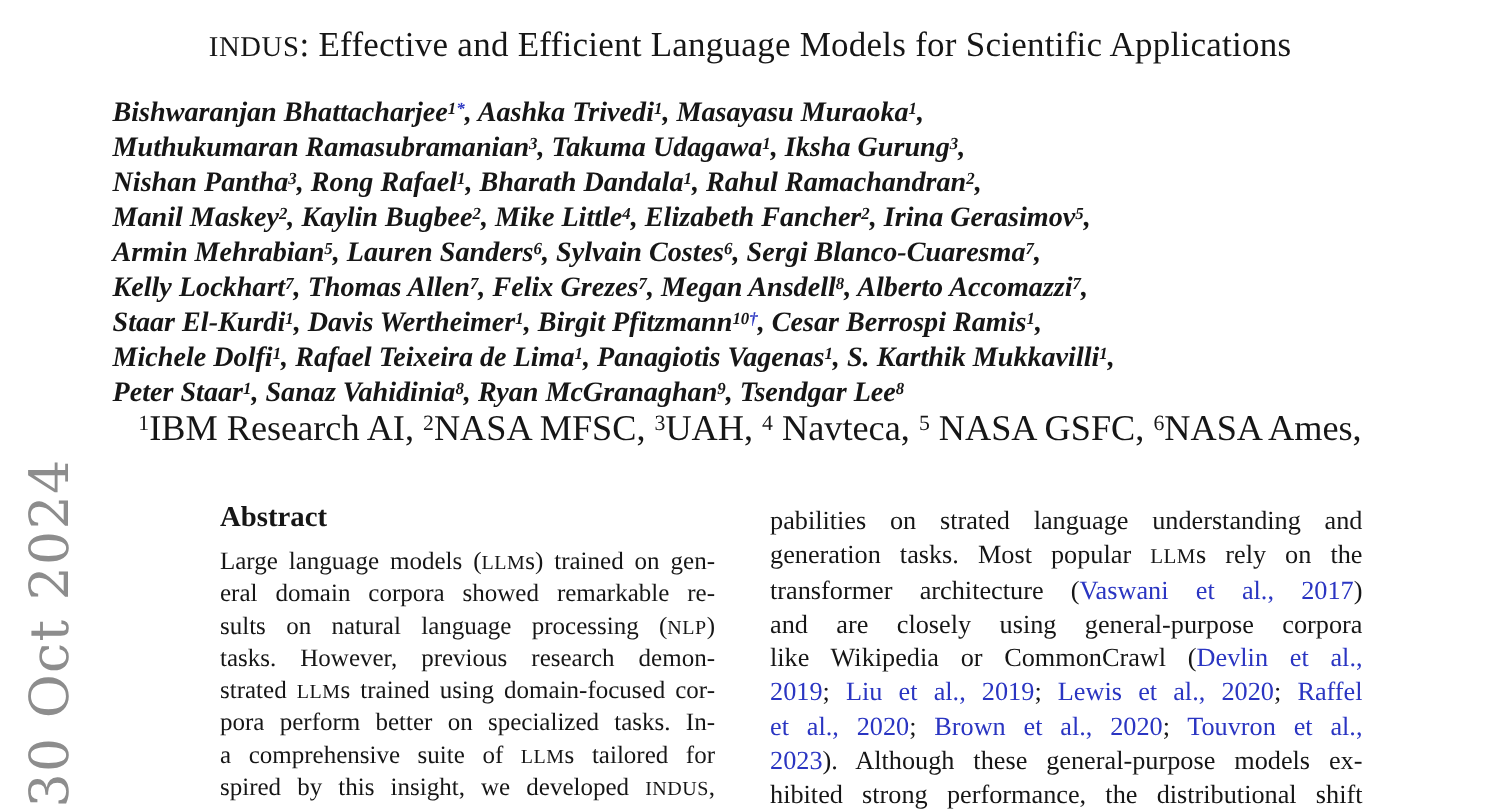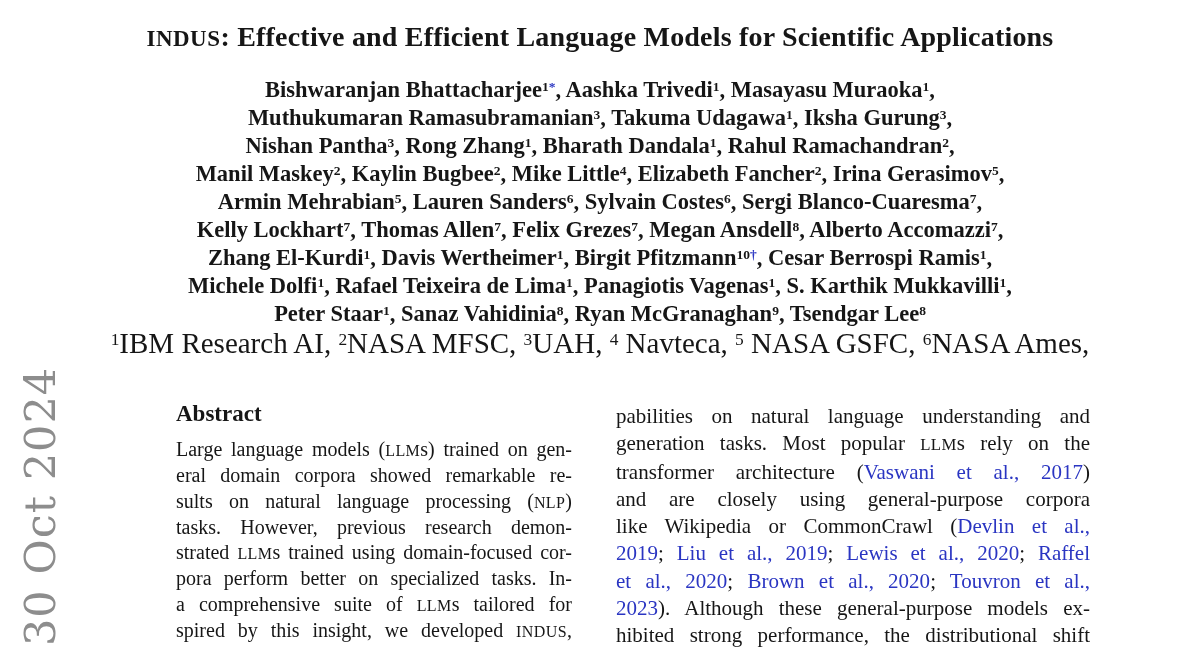--- a/index.html
+++ b/index.html
@@ -5,25 +5,25 @@
   html,body{margin:0;padding:0;}
   body{
     width:1200px;height:648px;overflow:hidden;position:relative;
     background:#ffffff;color:#161616;
     font-family:"Liberation Serif", serif;
   }
   .abs{position:absolute;}
   
   .title{
     left:90px;top:21px;width:1020px;text-align:center;
-    font-size:28px;font-weight:bold;letter-spacing:0.2px;
+    font-size:28px;font-weight:normal;letter-spacing:0.2px;
   }
   .title .sc-title{font-size:0.82em;letter-spacing:0.5px;}
   
-  .authors{left:90px;top:76px;width:1020px;text-align:center;}
+  .authors{left:90px;top:76px;width:1020px;text-align:left;font-style:italic;}
   .authors .rline{font-weight:bold;font-size:22.5px;line-height:28px;white-space:nowrap;}
   .affils{left:90px;top:329px;width:1020px;text-align:center;}
   .affils .rline{font-size:29px;line-height:28px;white-space:nowrap;}
   
   .abstract-heading{
     left:176px;top:401px;width:396px;text-align:left;
     font-size:23px;font-weight:bold;
   }
   .abstract-body{left:176px;top:437px;width:396px;font-size:20px;}
   .abstract-body .rline{line-height:25.3px;text-align:justify;text-align-last:justify;}
@@ -50,25 +50,25 @@
   <span>30 Oct 2024</span>
 </div>
 
 <div class="abs title">
   <span class="sc-title">INDUS</span><span>: Effective and Efficient Language Models for Scientific Applications</span>
 </div>
 
 <div class="abs authors">
     <div class="rline"><span>Bishwaranjan Bhattacharjee</span><sup>1</sup><sup class="link">*</sup><span>, Aashka Trivedi</span><sup>1</sup><span>, Masayasu Muraoka</span><sup>1</sup><span>,</span></div>
     <div class="rline"><span>Muthukumaran Ramasubramanian</span><sup>3</sup><span>, Takuma Udagawa</span><sup>1</sup><span>, Iksha Gurung</span><sup>3</sup><span>,</span></div>
-    <div class="rline"><span>Nishan Pantha</span><sup>3</sup><span>, Rong Zhang</span><sup>1</sup><span>, Bharath Dandala</span><sup>1</sup><span>, Rahul Ramachandran</span><sup>2</sup><span>,</span></div>
+    <div class="rline"><span>Nishan Pantha</span><sup>3</sup><span>, Rong Rafael</span><sup>1</sup><span>, Bharath Dandala</span><sup>1</sup><span>, Rahul Ramachandran</span><sup>2</sup><span>,</span></div>
     <div class="rline"><span>Manil Maskey</span><sup>2</sup><span>, Kaylin Bugbee</span><sup>2</sup><span>, Mike Little</span><sup>4</sup><span>, Elizabeth Fancher</span><sup>2</sup><span>, Irina Gerasimov</span><sup>5</sup><span>,</span></div>
     <div class="rline"><span>Armin Mehrabian</span><sup>5</sup><span>, Lauren Sanders</span><sup>6</sup><span>, Sylvain Costes</span><sup>6</sup><span>, Sergi Blanco-Cuaresma</span><sup>7</sup><span>,</span></div>
     <div class="rline"><span>Kelly Lockhart</span><sup>7</sup><span>, Thomas Allen</span><sup>7</sup><span>, Felix Grezes</span><sup>7</sup><span>, Megan Ansdell</span><sup>8</sup><span>, Alberto Accomazzi</span><sup>7</sup><span>,</span></div>
-    <div class="rline"><span>Zhang El-Kurdi</span><sup>1</sup><span>, Davis Wertheimer</span><sup>1</sup><span>, Birgit Pfitzmann</span><sup>10</sup><sup class="link">†</sup><span>, Cesar Berrospi Ramis</span><sup>1</sup><span>,</span></div>
+    <div class="rline"><span>Staar El-Kurdi</span><sup>1</sup><span>, Davis Wertheimer</span><sup>1</sup><span>, Birgit Pfitzmann</span><sup>10</sup><sup class="link">†</sup><span>, Cesar Berrospi Ramis</span><sup>1</sup><span>,</span></div>
     <div class="rline"><span>Michele Dolfi</span><sup>1</sup><span>, Rafael Teixeira de Lima</span><sup>1</sup><span>, Panagiotis Vagenas</span><sup>1</sup><span>, S. Karthik Mukkavilli</span><sup>1</sup><span>,</span></div>
     <div class="rline"><span>Peter Staar</span><sup>1</sup><span>, Sanaz Vahidinia</span><sup>8</sup><span>, Ryan McGranaghan</span><sup>9</sup><span>, Tsendgar Lee</span><sup>8</sup></div>
   </div>
 
 <div class="abs affils">
     <div class="rline"><sup>1</sup><span>IBM Research AI, </span><sup>2</sup><span>NASA MFSC, </span><sup>3</sup><span>UAH, </span><sup>4</sup><span> Navteca, </span><sup>5</sup><span> NASA GSFC, </span><sup>6</sup><span>NASA Ames,</span></div>
   </div>
 
 <div class="abs abstract-heading">Abstract</div>
 <div class="abs abstract-body">
@@ -77,21 +77,21 @@
     <div class="rline"><span>sults on natural language processing (</span><span class="sc">NLP</span><span>)</span></div>
     <div class="rline"><span>tasks. However, previous research demon-</span></div>
     <div class="rline"><span>strated </span><span class="sc">LLM</span><span>s trained using domain-focused cor-</span></div>
     <div class="rline"><span>pora perform better on specialized tasks. In-</span></div>
     <div class="rline"><span>a comprehensive suite of </span><span class="sc">LLM</span><span>s tailored for</span></div>
     <div class="rline"><span>spired by this insight, we developed </span><span class="sc">INDUS</span><span>,</span></div>
     <div class="rline"><span>the closely related domains of Earth science</span></div>
   </div>
 
 <div class="abs right-col">
-    <div class="rline"><span>pabilities on natural language understanding and</span></div>
+    <div class="rline"><span>pabilities on strated language understanding and</span></div>
     <div class="rline"><span>generation tasks. Most popular </span><span class="sc">LLM</span><span>s rely on the</span></div>
     <div class="rline"><span>transformer architecture (</span><span class="link">Vaswani et al., 2017</span><span>)</span></div>
     <div class="rline"><span>and are closely using general-purpose corpora</span></div>
     <div class="rline"><span>like Wikipedia or CommonCrawl (</span><span class="link">Devlin et al.,</span></div>
     <div class="rline"><span class="link">2019</span><span>; </span><span class="link">Liu et al., 2019</span><span>; </span><span class="link">Lewis et al., 2020</span><span>; </span><span class="link">Raffel</span></div>
     <div class="rline"><span class="link">et al., 2020</span><span>; </span><span class="link">Brown et al., 2020</span><span>; </span><span class="link">Touvron et al.,</span></div>
     <div class="rline"><span class="link">2023</span><span>). Although these general-purpose models ex-</span></div>
     <div class="rline"><span>hibited strong performance, the distributional shift</span></div>
   </div>
 

